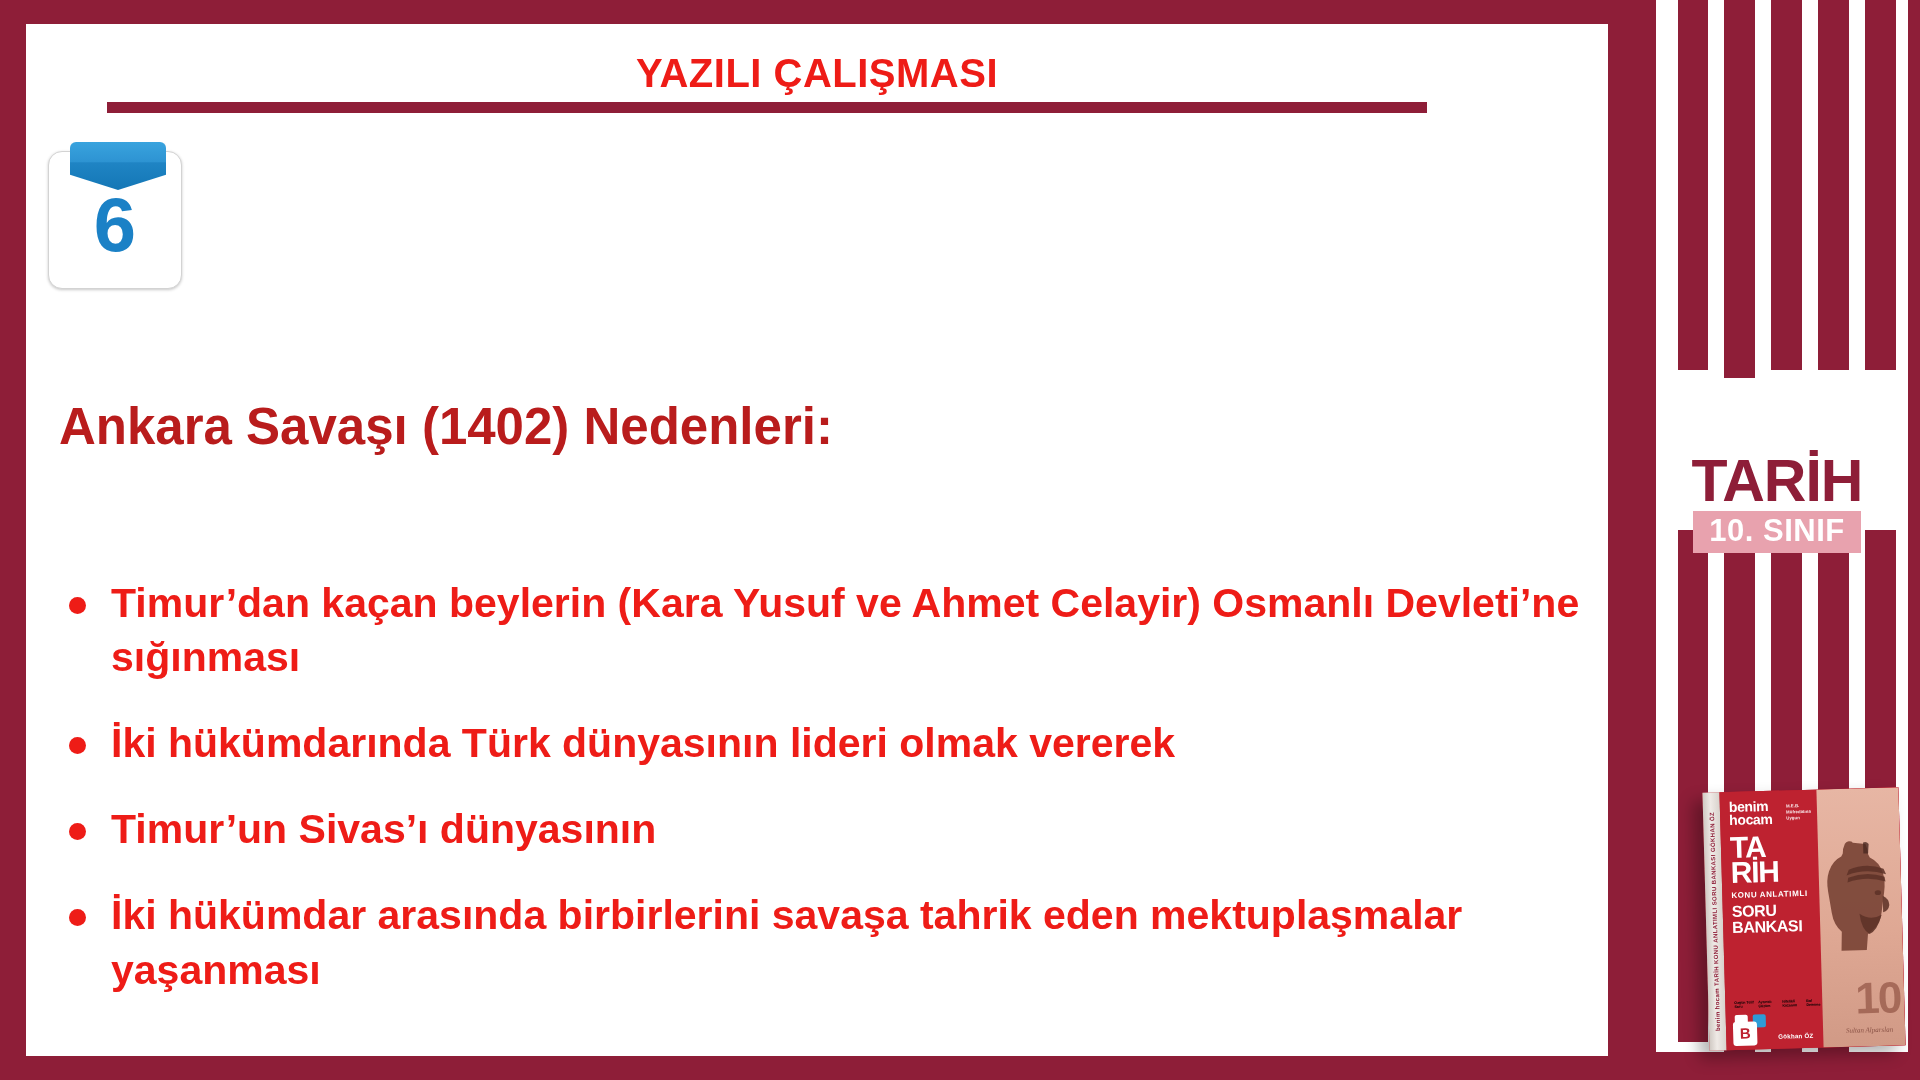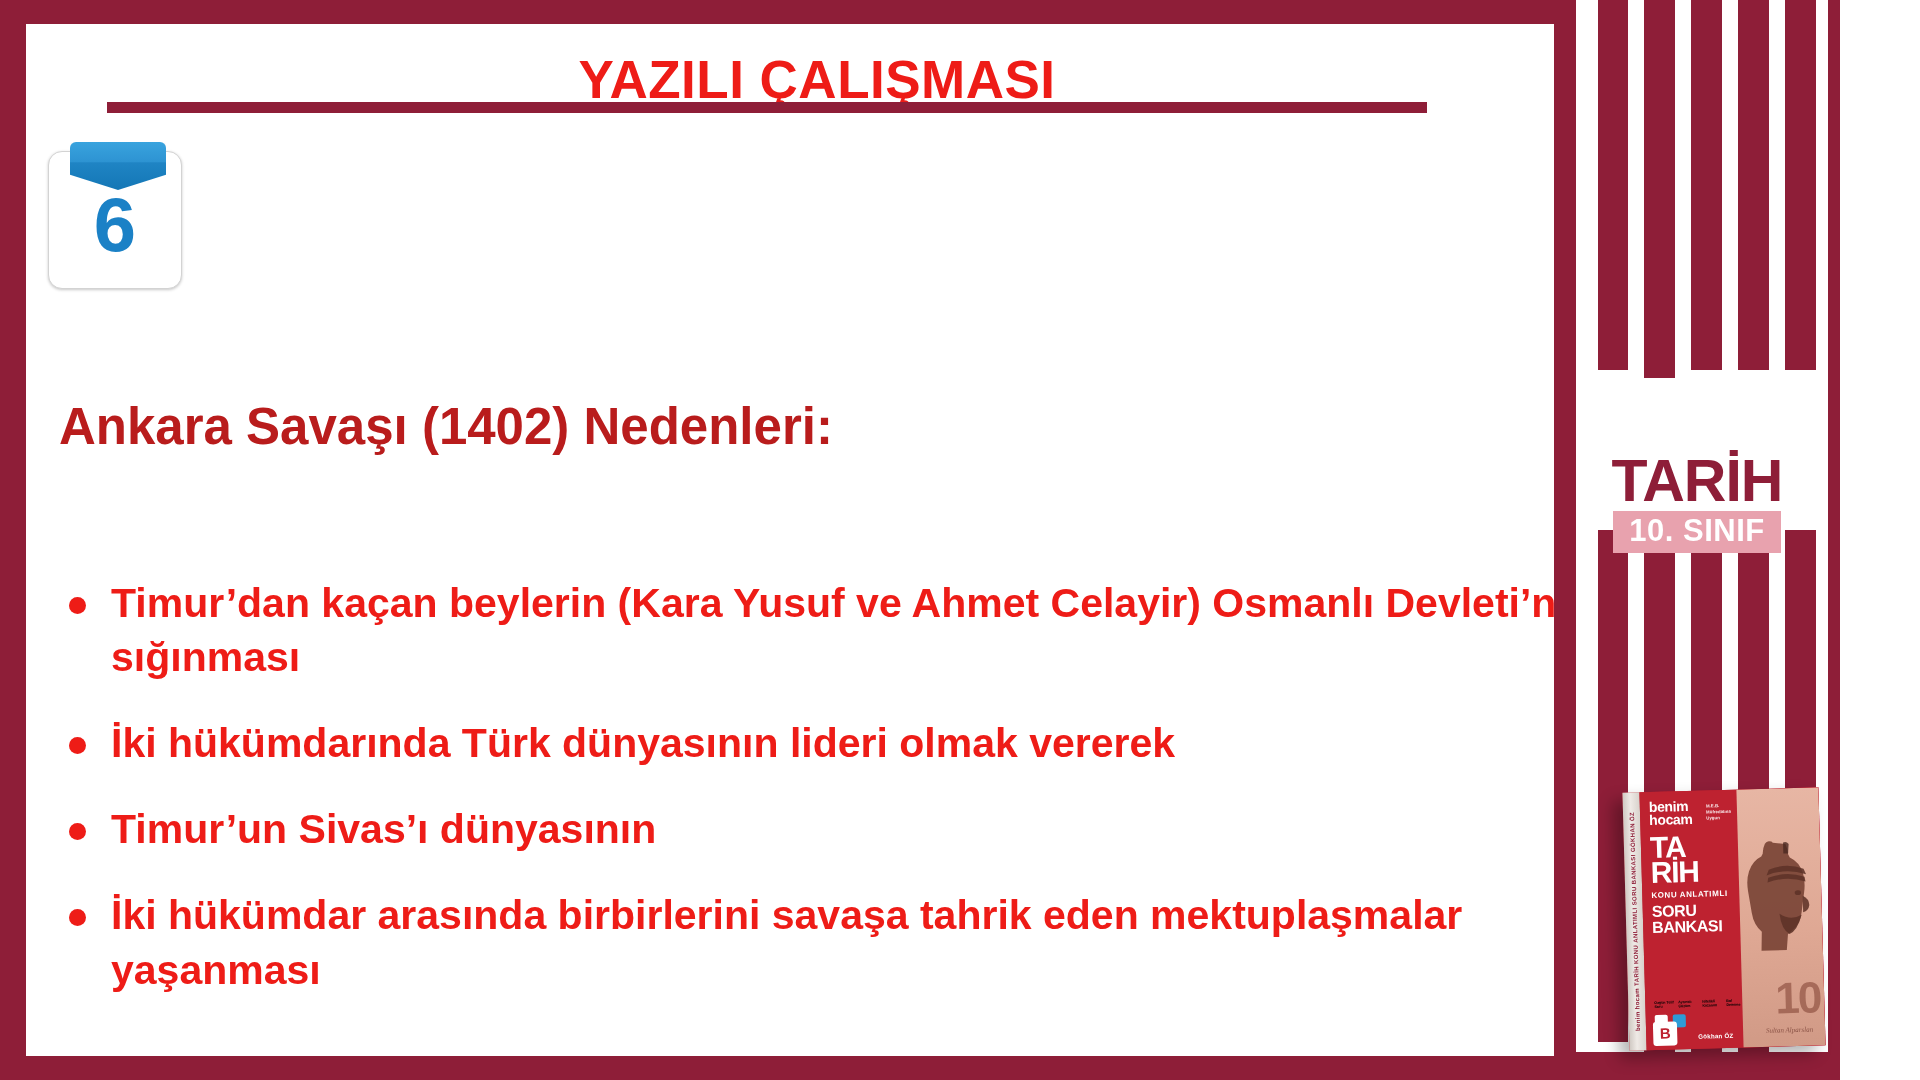--- a/index.html
+++ b/index.html
@@ -36,21 +36,21 @@
   }
 
   
   .title {
     position: absolute;
     left: 0;
     top: 28px;
     width: 1582px;
     text-align: center;
     color: #EE1C17;
-    font-size: 53px;
+    font-size: 40px;
     font-weight: bold;
     letter-spacing: 0.5px;
     line-height: 1.05;
     white-space: nowrap;
   }
   .title-rule {
     position: absolute;
     left: 81px;
     top: 78px;
     width: 1320px;
@@ -150,21 +150,21 @@
     top: 21px;
     width: 17px;
     height: 17px;
     border-radius: 50%;
     background: #EE1C17;
   }
 
   
   .right-panel {
     position: absolute;
-    left: 1554px;
+    left: 1634px;
     top: 0;
     width: 286px;
     height: 1080px;
     background: #ffffff;
     overflow: hidden;
   }
   .stripe {
     position: absolute;
     background: #8E1E38;
   }

